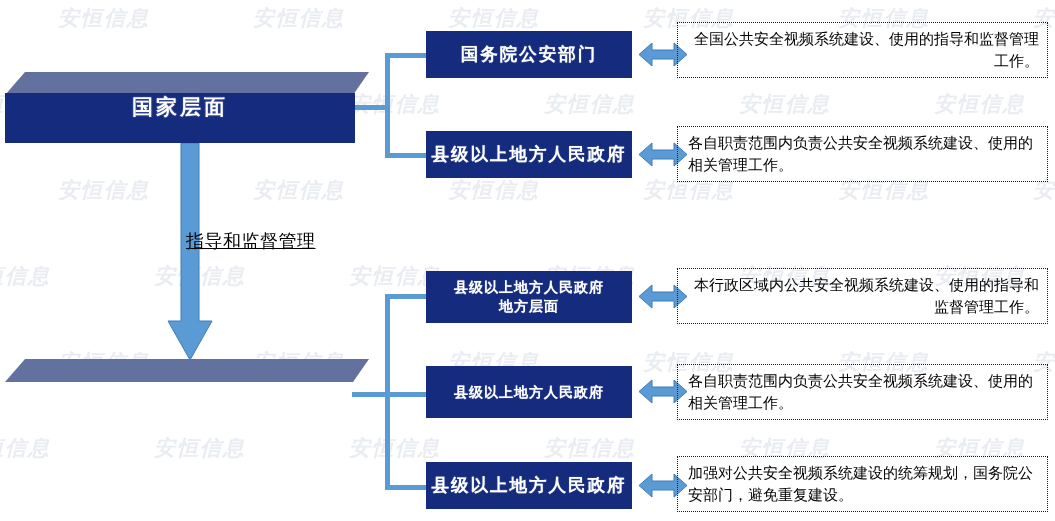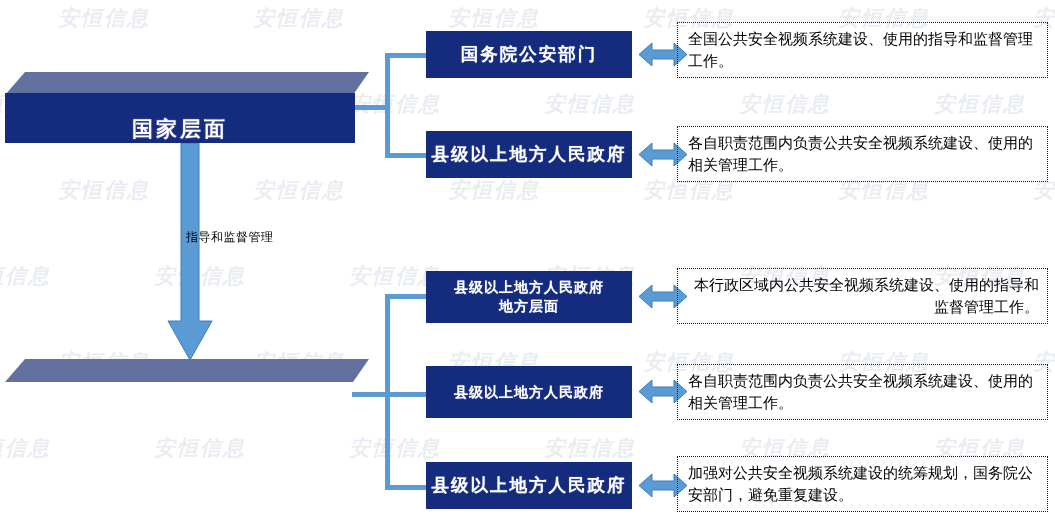--- a/index.html
+++ b/index.html
@@ -63,21 +63,21 @@
   }
   .level-box .top-face svg { display: block; }
   .level-box .front-face {
     position: absolute;
     left: 0;
     top: 21px;
     width: 350px;
     height: 50px;
     background: #152B7E;
     display: flex;
-    align-items: flex-end;
+    align-items: flex-start;
     justify-content: center;
   }
   .level-label {
     color: #ffffff;
     font-size: 21px;
     font-weight: bold;
     letter-spacing: 3px;
     text-shadow: 0 0 1px #152B7E, 0 0 2px rgba(255,255,255,.35);
   }
 
@@ -129,24 +129,25 @@
 
   
   #vertical-arrow {
     position: absolute;
     z-index: 2;
   }
   #vertical-arrow svg { display: block; }
   #vertical-arrow-label {
     position: absolute;
     z-index: 3;
-    font-size: 12px;
+    font-size: 18px;
     color: #000000;
     white-space: nowrap;
     letter-spacing: .5px;
+    text-decoration: underline;
   }
 </style>
 </head>
 <body>
 
 <div id="canvas">
 
   <div id="watermark-layer">
       <div class="wm" style="left: 58px; top: 4px;">安恒信息</div>
       <div class="wm" style="left: 253px; top: 4px;">安恒信息</div>
@@ -235,21 +236,21 @@
   <div class="dept-box" style="left:426px; top:31px; width:206px; height:47px;">
     <div class="dept-label big">
       <div>国务院公安部门</div>
     </div>
   </div>
   <div class="bidir-arrow" style="left:639px; top:41px; width:48px; height:27px;">
     <svg width="48" height="27" viewBox="0 0 48 27">
       <polygon points="0,13.5 13,2 13,9 35,9 35,2 48,13.5 35,25 35,18 13,18 13,25" fill="#5B9BD5" stroke="#3E7CB8" stroke-width="1"></polygon>
     </svg>
   </div>
-  <div class="desc-box" style="left:677px; top:22px; width:371px; height:56px;">
+  <div class="desc-box" style="left:677px; top:22px; width:371px; height:56px;text-align:right;">
     <div class="desc-text">全国公共安全视频系统建设、使用的指导和监督管理工作。</div>
   </div>
 
   <div class="dept-box" style="left:426px; top:131px; width:206px; height:47px;">
     <div class="dept-label big">
       <div>县级以上地方人民政府</div>
     </div>
   </div>
   <div class="bidir-arrow" style="left:639px; top:141px; width:48px; height:27px;">
     <svg width="48" height="27" viewBox="0 0 48 27">

